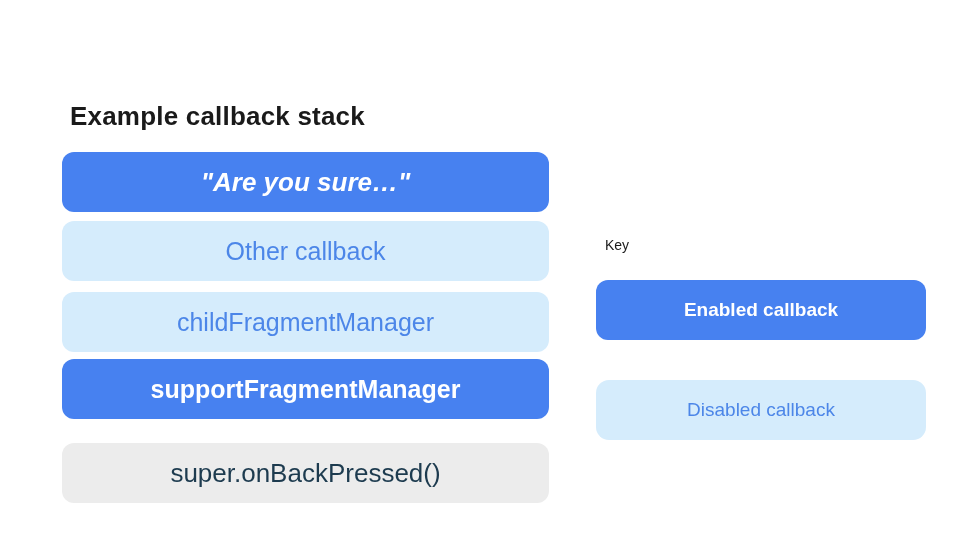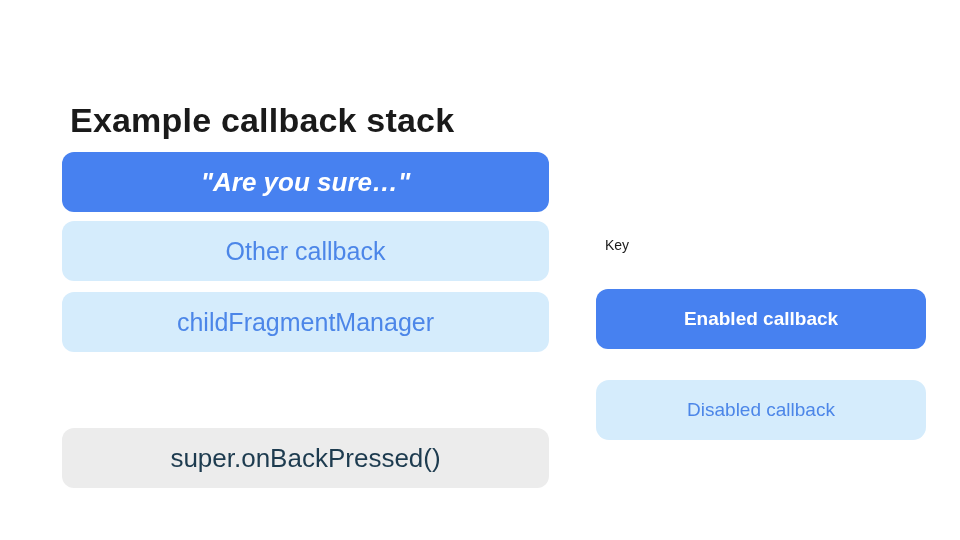--- a/index.html
+++ b/index.html
@@ -12,21 +12,21 @@
     position: relative;
     width: 960px;
     height: 540px;
     background: var(--page_bg, #ffffff);
     overflow: hidden;
   }
   .diagram-title {
     position: absolute;
     left: 70px;
     top: 101px;
-    font-size: 34px;
+    font-size: 26px;
     font-weight: 600;
     letter-spacing: 0.2px;
     color: var(--title_text, #1a1a1a);
   }
   .key-title {
     position: absolute;
     left: 605px;
     top: 237px;
     font-size: 14px;
     font-weight: 500;
@@ -56,35 +56,36 @@
     background: var(--enabled_bg, #4781F0);
     color: var(--enabled_text, #ffffff);
   }
   .disabled {
     background: var(--disabled_bg, #D5ECFC);
     color: var(--disabled_text, #4C86E8);
   }
   .system {
     background: var(--system_bg, #ECECEC);
     color: var(--system_text, #1D3B4F);
+    margin-top: 15px;
   }
   .bold { font-weight: 700; }
   .fs26 { font-size: 26px; }
   .quoted-italic {
     font-style: italic;
     font-weight: 700;
   }
   
   .pos-1 { top: 152px; }
   .pos-2 { top: 221px; text-align: right; }
   .pos-3 { top: 292px; }
   .pos-4 { top: 359px; }
   .pos-5 { top: 428px; }
   
-  .kpos-1 { top: 289px; }
+  .kpos-1 { top: 280px; }
   .kpos-2 { top: 380px; border-radius: 13px; }
   .kpos-3 { top: 431px; }
 </style>
 </head>
 <body>
 
 <div class="canvas">
 
   <div class="diagram-title">Example callback stack</div>
 
@@ -93,20 +94,23 @@
   </div>
 
   <div class="box stack-box disabled pos-2">
     <span>Other callback</span>
   </div>
 
   <div class="box stack-box disabled pos-3">
     <span>childFragmentManager</span>
   </div>
 
+  <div class="box stack-box enabled bold pos-4">
+    <span>supportFragmentManager</span>
+  </div>
 
   <div class="box stack-box system fs26 pos-5">
     <span>super.onBackPressed()</span>
   </div>
 
   <div class="key-title">Key</div>
 
   <div class="box key-box enabled bold kpos-1">
     <span>Enabled callback</span>
   </div>

